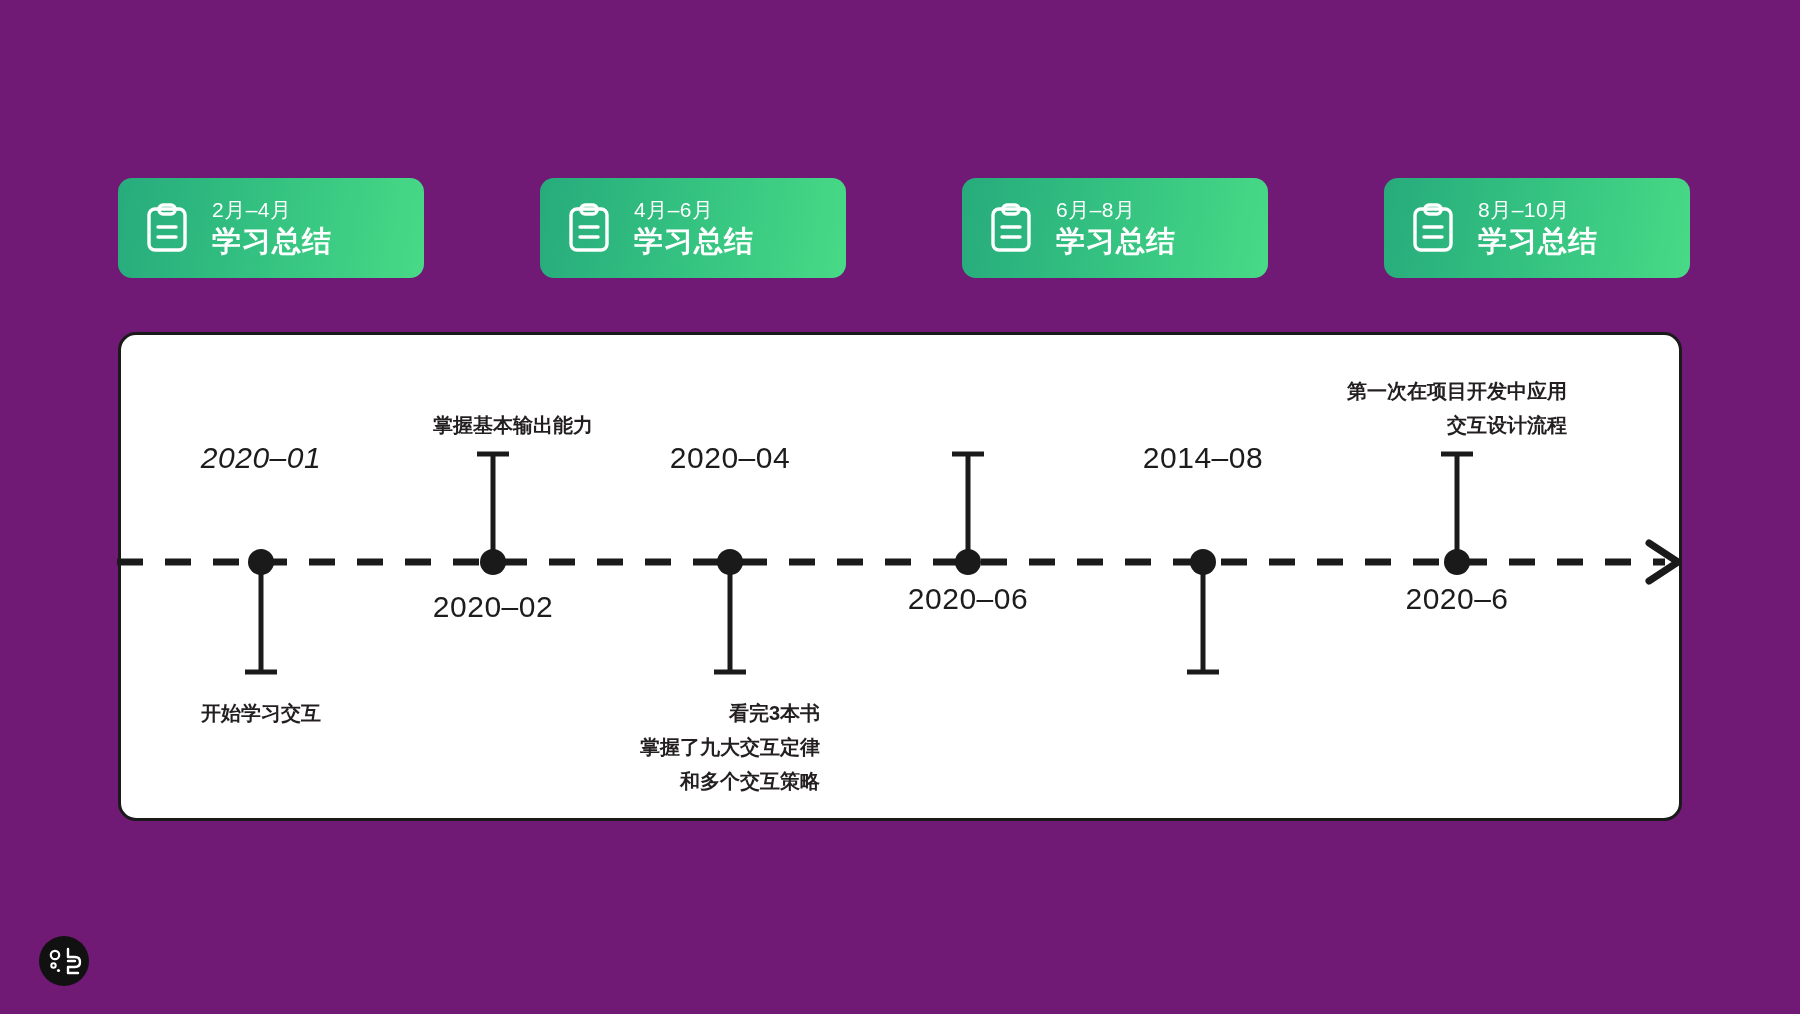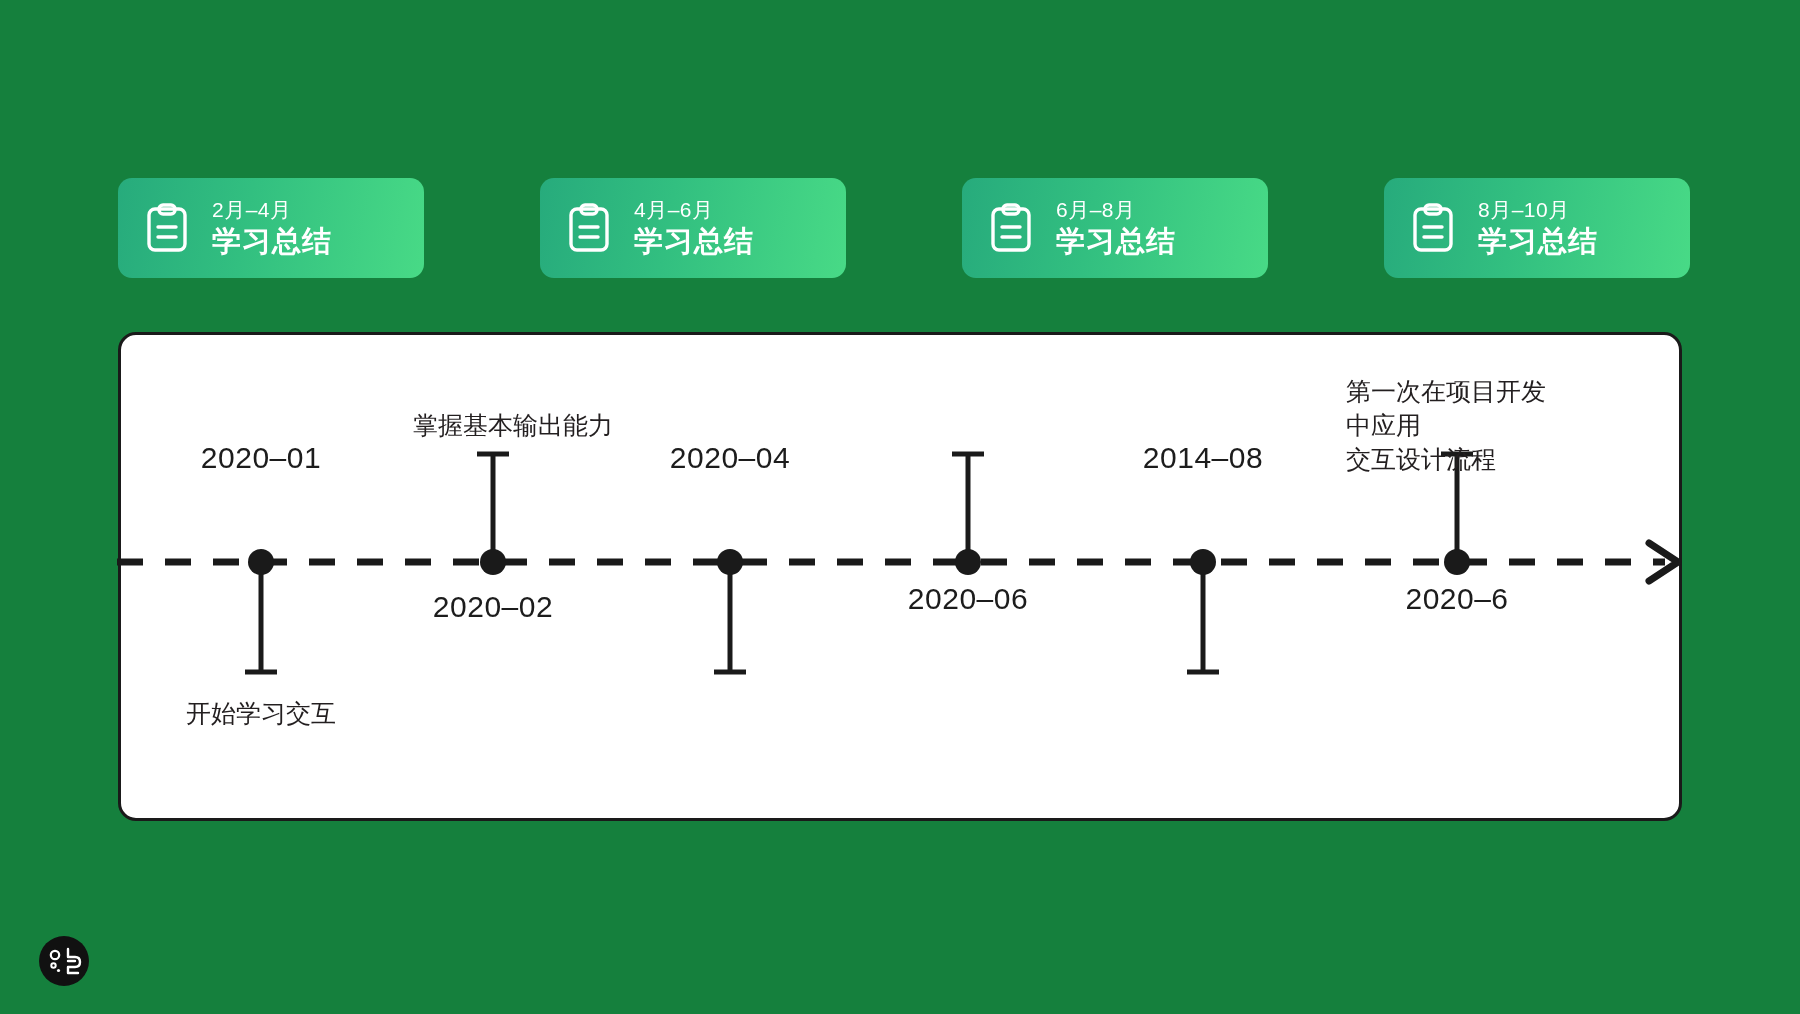--- a/index.html
+++ b/index.html
@@ -10,21 +10,21 @@
     height: 1014px;
     background: #ffffff;
     font-family: "Liberation Sans", "DejaVu Sans", sans-serif;
     overflow: hidden;
   }
 
   #canvas {
     position: relative;
     width: 1800px;
     height: 1014px;
-    background: #15803d;
+    background: #701a75;
   }
 
   
   #cards-row {
     position: absolute;
     left: 0;
     top: 178px;
     width: 1800px;
     height: 100px;
   }
@@ -85,25 +85,25 @@
     left: 0;
     top: 0;
     width: 1564px;
     height: 489px;
     overflow: visible;
   }
 
   
   .tl-label {
     position: absolute;
-    text-align: left;
+    text-align: right;
     color: #231f20;
-    font-size: 25px;
+    font-size: 20px;
     line-height: 34px;
-    font-weight: 400;
+    font-weight: 700;
     white-space: pre-line;
     transform: translateX(-50%);
   }
 
   .tl-date {
     position: absolute;
     text-align: center;
     color: #1c1c1c;
     font-size: 30px;
     line-height: 36px;
@@ -224,29 +224,32 @@
 
       <line x1="1082" y1="227" x2="1082" y2="337" stroke="#1a1a1a" stroke-width="5"></line>
       <line x1="1066" y1="337" x2="1098" y2="337" stroke="#1a1a1a" stroke-width="5"></line>
       <circle cx="1082" cy="227" r="13" fill="#1a1a1a"></circle>
 
       <line x1="1336" y1="227" x2="1336" y2="119" stroke="#1a1a1a" stroke-width="5"></line>
       <line x1="1320" y1="119" x2="1352" y2="119" stroke="#1a1a1a" stroke-width="5"></line>
       <circle cx="1336" cy="227" r="13" fill="#1a1a1a"></circle>
     </svg>
 
-    <div class="tl-date" style="left:140px; top:105px;">2020–01</div>
+    <div class="tl-date" style="left:140px; top:105px;font-style:italic;">2020–01</div>
     <div class="tl-date" style="left:372px; top:254px;">2020–02</div>
     <div class="tl-date" style="left:609px; top:105px;">2020–04</div>
     <div class="tl-date" style="left:847px; top:246px;">2020–06</div>
     <div class="tl-date" style="left:1082px; top:105px;">2014–08</div>
     <div class="tl-date" style="left:1336px; top:246px;">2020–6</div>
 
     <div class="tl-label below" style="left:140px; top:361px;">开始学习交互</div>
     <div class="tl-label above" style="left:392px; top:73px;">掌握基本输出能力</div>
+    <div class="tl-label below" style="left:609px; top:361px;">看完3本书
+掌握了九大交互定律
+和多个交互策略</div>
     <div class="tl-label above" style="left:1336px; top:39px;">第一次在项目开发中应用
 交互设计流程</div>
 
   </div>
 
   <svg id="brand-logo" viewBox="0 0 52 52">
     <circle cx="26" cy="26" r="25" fill="#111111"></circle>
     <circle cx="17" cy="20" r="4.2" fill="none" stroke="#ffffff" stroke-width="2.2"></circle>
     <circle cx="15.5" cy="30.5" r="2.2" fill="none" stroke="#ffffff" stroke-width="2"></circle>
     <circle cx="20.5" cy="35.5" r="1.6" fill="#ffffff"></circle>

